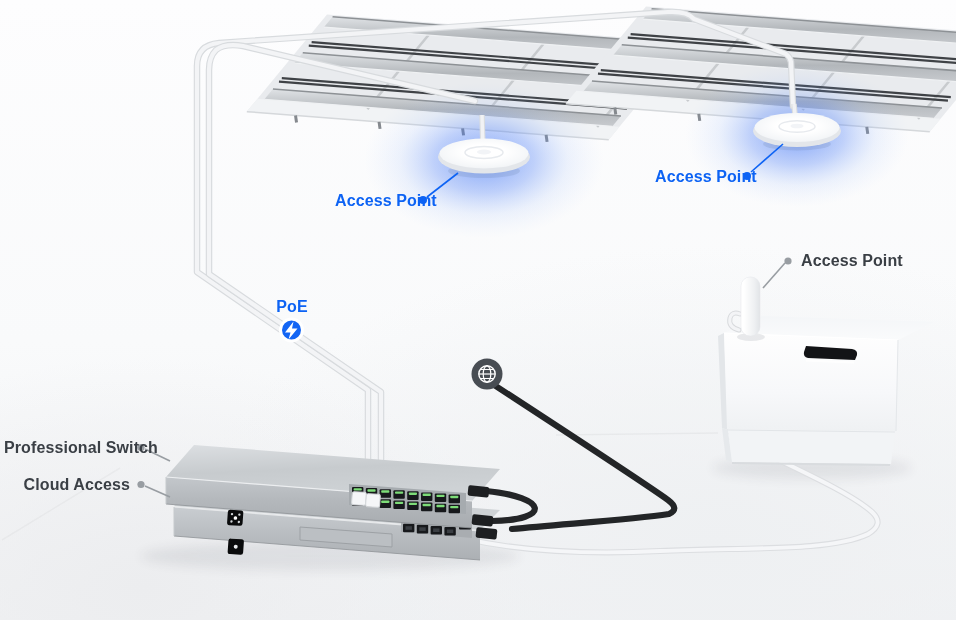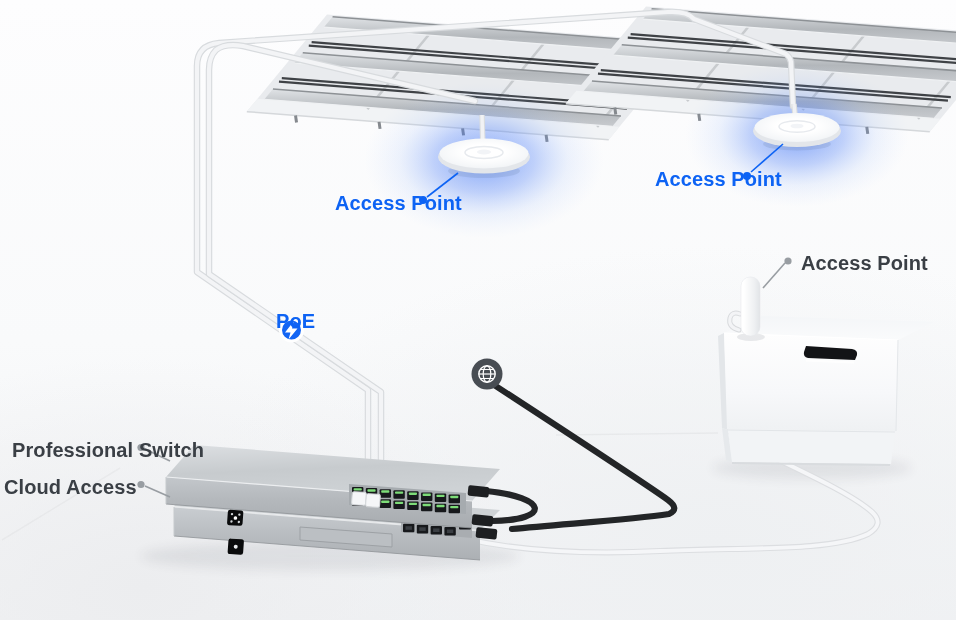--- a/index.html
+++ b/index.html
@@ -6,21 +6,21 @@
   .stage{
     position:relative; width:956px; height:620px; overflow:hidden;
     font-family:"Liberation Sans",sans-serif;
     background:
       radial-gradient(900px 500px at 75% 88%, #eef0f2 0%, rgba(238,240,242,0) 60%),
       radial-gradient(700px 420px at 15% 95%, #ecedef 0%, rgba(236,237,239,0) 55%),
       linear-gradient(180deg,#fdfdfe 0%,#f9fafb 55%,#f1f2f4 100%);
   }
   .stage svg{position:absolute;left:0;top:0;}
   .lbl{
-    position:absolute; font-size:20px; font-weight:bold; letter-spacing:.1px;
+    position:absolute; font-size:16px; font-weight:bold; letter-spacing:.1px;
     white-space:nowrap; color:#3a3f45; user-select:none;
   }
   .lbl.right{text-align:right;}
 </style>
 </head>
 <body>
 
 <div class="stage">
 
 <svg width="956" height="620" viewBox="0 0 956 620">
@@ -313,17 +313,17 @@
   </g>
   <g>
     <circle cx="291.5" cy="330" r="11" fill="#1365f4" stroke="#ffffff" stroke-width="3"></circle>
     <path d="M 293.5,321.5 L 285,332.5 L 290.5,332.5 L 288.5,339.5 L 297.5,328.5 L 292,328.5 Z" fill="#ffffff"></path>
   </g>
 </svg>
 
 <div class="lbl" style="left: 335px; top: 192px; color: rgb(13, 99, 244);">Access Point</div>
 <div class="lbl" style="left: 655px; top: 168px; color: rgb(13, 99, 244);">Access Point</div>
 <div class="lbl" style="left: 801px; top: 252px; color: rgb(58, 63, 69);">Access Point</div>
-<div class="lbl" style="left: 276px; top: 310px; width: 32px; text-align: center; color: rgb(13, 99, 244);">PoE</div>
-<div class="lbl right" style="left: 12px; top: 439px; width: 126px; color: rgb(58, 63, 69);">Professional Switch</div>
+<div class="lbl" style="left: 276px; top: 298px; width: 32px; text-align: center; color: rgb(13, 99, 244);">PoE</div>
+<div class="lbl right" style="left: 4px; top: 439px; width: 126px; color: rgb(58, 63, 69);">Professional Switch</div>
 <div class="lbl right" style="left: 4px; top: 476px; width: 126px; color: rgb(58, 63, 69);">Cloud Access</div>
 
 </div>
 
 </body></html>

